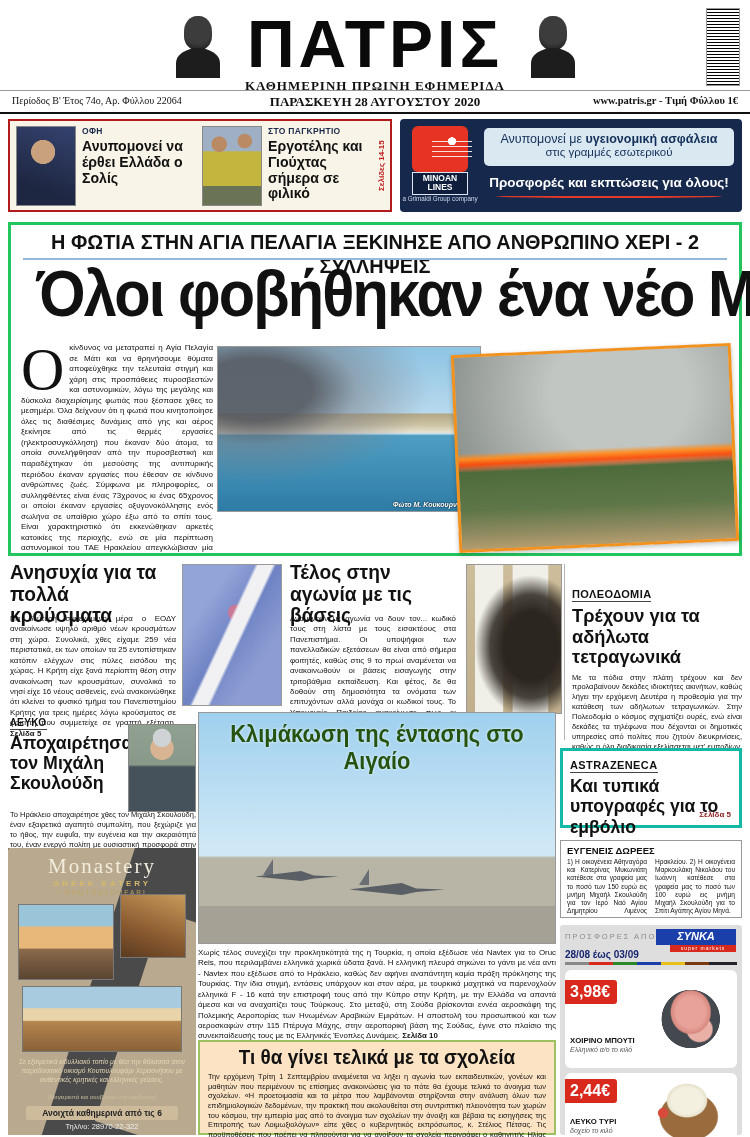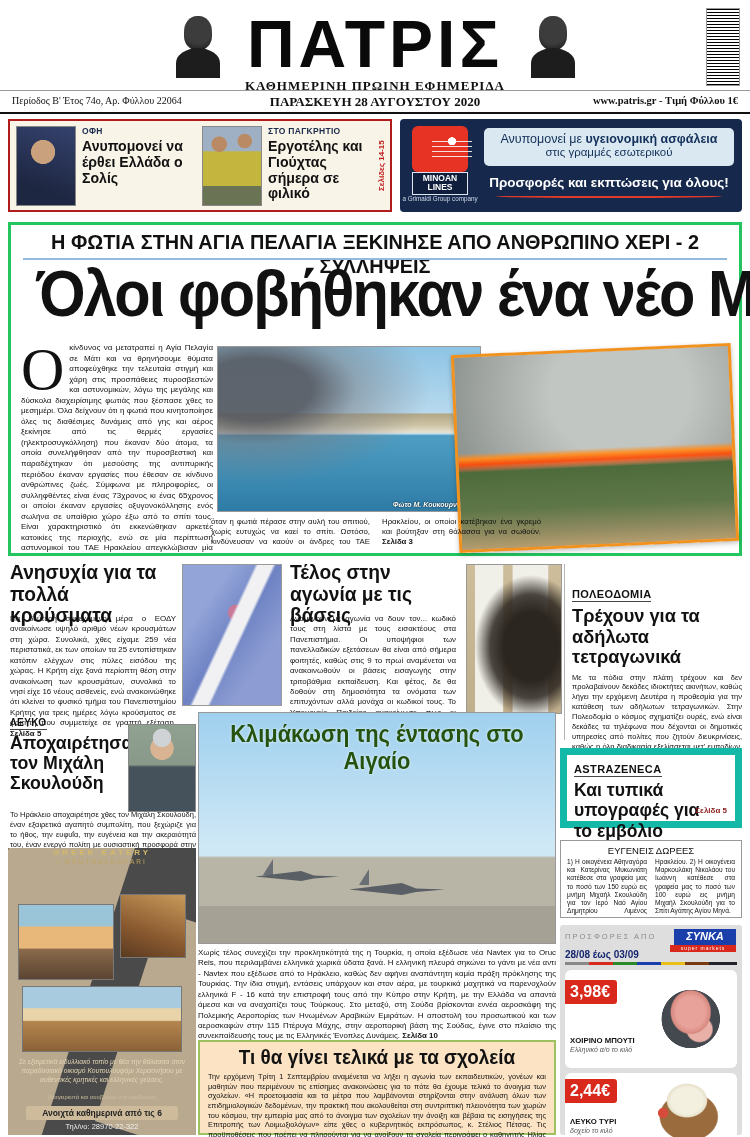--- a/index.html
+++ b/index.html
@@ -159,36 +159,36 @@
       linear-gradient(180deg, transparent 10%, #8f8668 11% 60%, #7d7558 60% 92%, transparent 92%);
     }
   .aegean-body { left:198px; top:948px; width:358px; height:88px; }
   .aegean-body .story-body { font-size:7.9px; }
 
   .schools { left:198px; top:1040px; width:358px; height:95px; border:2px solid #9dc060;
     background:#fbe3c4; padding:4px 8px; }
   .schools-head { text-align:center; font-size:19.5px; font-weight:800; transform:scaleX(.97); }
   .schools-body { font-size:7.4px; line-height:1.3; text-align:justify; margin-top:3px; }
 
-  .astra { left:560px; top:748px; width:182px; height:80px; border:7px solid #14b8a6;
+  .astra { left:560px; top:748px; width:182px; height:80px; border:3px solid #14b8a6;
     padding:4px 7px; background:#fff; }
   .astra-head { font-size:18.5px; font-weight:800; line-height:1.1; transform:scaleX(.95);
     transform-origin:left; margin-top:3px; }
   .astra-ref { position:absolute; right:8px; bottom:6px; font-size:8px; font-weight:800; color:#8b1a1a; }
 
   .donations { left:560px; top:840px; width:182px; height:78px; border:1px solid #999;
     padding:4px 6px; background:#fff; overflow:hidden; }
-  .don-title { text-align:center; font-size:9.5px; font-weight:400; margin-bottom:2px; }
+  .don-title { text-align:left; font-size:9.5px; font-weight:700; margin-bottom:2px; }
   .don-cols { column-count:2; column-gap:8px; font-size:6.6px; line-height:1.25; text-align:justify; }
 
   
   .synka { left:560px; top:925px; width:182px; height:210px; background:#dedede; border-radius:3px;
     padding:4px 5px; }
   .sy-header { color:#8a8a8a; font-size:7.5px; letter-spacing:2px; padding-top:3px; }
-  .sy-logo { position:absolute; right:6px; top:4px; width:62px; height:16px; background:#1a3faa;
+  .sy-logo { position:absolute; right:6px; top:4px; width:80px; height:16px; background:#1a3faa;
     color:#fff; font-weight:900; font-style:italic; font-size:11px; text-align:center; line-height:15px; }
   .sy-logo-sub { position:absolute; right:6px; top:20px; width:66px; height:7px; background:#d9291c;
     color:#fff; font-size:5px; text-align:center; line-height:7px; letter-spacing:1px; }
   .sy-dates { font-size:10px; font-weight:800; color:#14246e; margin-top:8px; }
   .sy-stripe { height:3px; margin-top:2px;
     background:linear-gradient(90deg,#888 0 14%,#d9291c 14% 28%,#2a8a2a 28% 42%,#1a3faa 42% 56%,#e8c018 56% 70%,#7a3a10 70% 84%,#22222a 84% 100%); }
   .sy-card { position:relative; background:#fff; border-radius:6px; margin-top:5px; overflow:hidden; }
   .sy-card1 { height:98px; } .sy-card2 { height:72px; }
   .sy-price { position:absolute; left:0; top:10px; background:#d9291c; color:#fff; font-weight:700;
     font-size:16px; padding:3px 7px 3px 5px; border-radius:0 3px 3px 0; }
@@ -284,24 +284,20 @@
   <div class="lead-kicker">Η ΦΩΤΙΑ ΣΤΗΝ ΑΓΙΑ ΠΕΛΑΓΙΑ ΞΕΚΙΝΗΣΕ ΑΠΟ ΑΝΘΡΩΠΙΝΟ ΧΕΡΙ - 2 ΣΥΛΛΗΨΕΙΣ</div>
   <div class="lead-kicker-line"></div>
   <div class="lead-head">Όλοι φοβήθηκαν ένα νέο Μάτι</div>
   <div class="lead-body">
     <span class="dropcap">Ο</span><span>κίνδυνος να μετατραπεί η Αγία Πελαγία σε Μάτι και να θρηνήσουμε θύματα αποφεύχθηκε την τελευταία στιγμή και χάρη στις προσπάθειες πυροσβεστών και αστυνομικών, λόγω της μεγάλης και δύσκολα διαχειρίσιμης φωτιάς που ξέσπασε χθες το μεσημέρι. Όλα δείχνουν ότι η φωτιά που κινητοποίησε όλες τις διαθέσιμες δυνάμεις από γης και αέρος ξεκίνησε από τις θερμές εργασίες (ηλεκτροσυγκόλληση) που έκαναν δύο άτομα, τα οποία συνελήφθησαν από την πυροσβεστική και παραδέχτηκαν ότι μεσούσης της αντιπυρικής περιόδου έκαναν εργασίες που έθεσαν σε κίνδυνο ανθρώπινες ζωές. Σύμφωνα με πληροφορίες, οι συλληφθέντες είναι ένας 73χρονος κι ένας 65χρονος οι οποίοι έκαναν εργασίες οξυγονοκόλλησης ενός σωλήνα σε υπαίθριο χώρο έξω από το σπίτι τους. Είναι χαρακτηριστικό ότι εκκενώθηκαν αρκετές κατοικίες της περιοχής, ενώ σε μία περίπτωση αστυνομικοί του ΤΑΕ Ηρακλείου απεγκλώβισαν μία πενταμελή οικογένεια - ένας μέλος της οποίας με κινητικά προβλήματα-</span>
   </div>
   <div class="beach-photo">
     <div class="photo-credit">Φώτο Μ. Κουκουρντάκης</div>
   </div>
   <div class="fire-photo"></div>
-  <div class="lead-caption">
-    <span>όταν η φωτιά πέρασε στην αυλή του σπιτιού, χωρίς ευτυχώς να καεί το σπίτι. Ωστόσο, κινδύνευσαν να καούν οι άνδρες του ΤΑΕ Ηρακλείου, οι οποίοι κατέβηκαν ένα γκρεμό και βούτηξαν στη θάλασσα για να σωθούν.</span>
-    <span class="pageref">Σελίδα 3</span>
-  </div>
 </div>
 
 <div class="abs mid1">
   <div class="story-head mid-head2">Ανησυχία για τα πολλά κρούσματα</div>
   <div class="mid-photo"></div>
   <div class="mid-body story-body" style="top:52px;">
     <span>Για δεύτερη συνεχόμενη μέρα ο ΕΟΔΥ ανακοίνωσε υψηλό αριθμό νέων κρουσμάτων στη χώρα. Συνολικά, χθες είχαμε 259 νέα περιστατικά, εκ των οποίων τα 25 εντοπίστηκαν κατόπιν ελέγχων στις πύλες εισόδου της χώρας. Η Κρήτη είχε ξανά περίοπτη θέση στην ανακοίνωση των κρουσμάτων, συνολικά το νησί είχε 16 νέους ασθενείς, ενώ ανακοινώθηκε ότι κλείνει το φυσικό τμήμα του Πανεπιστημίου Κρήτης για τρεις ημέρες λόγω κρούσματος σε φοιτητή που συμμετείχε σε γραπτή εξέταση.</span>
     <span class="pageref">Σελίδα 5</span>
   </div>
 </div>
@@ -331,20 +327,21 @@
   <div class="story-head fun-head">Αποχαιρέτησαν τον Μιχάλη Σκουλούδη</div>
   <div class="fun-photo"></div>
   <div class="fun-body story-body" style="font-size:7.5px;">
     <span>Το Ηράκλειο αποχαιρέτησε χθες τον Μιχάλη Σκουλούδη, έναν εξαιρετικά αγαπητό συμπολίτη, που ξεχώριζε για το ήθος, την ευφυΐα, την ευγένεια και την ακεραιότητά του, έναν ενεργό πολίτη με ουσιαστική προσφορά στην πόλη.</span>
     <span class="pageref">Σελίδα 6</span>
   </div>
 </div>
 
 <div class="abs mona">
   <div class="mona-inner">
+    <div class="mona-title">Monastery</div>
     <div class="mona-sub">GREEK EATERY</div>
     <div class="mona-loc">• KOUTOULOUFARI</div>
     <div class="mona-ph mona-ph1"></div>
     <div class="mona-ph mona-ph2"></div>
     <div class="mona-ph mona-ph3"></div>
     <div class="mona-desc">Σε εξαιρετικά ειδυλλιακό τοπίο με θέα την θάλασσα στον παραδοσιακό οικισμό Κουτουλουφάρι Χερσονήσου με αυθεντικές κρητικές και ελληνικές γεύσεις.</div>
     <div class="mona-desc2">(Μαγειρευτά και σουβλάκια στα κάρβουνα)</div>
     <div class="mona-hours">Ανοιχτά καθημερινά από τις 6</div>
     <div class="mona-phone">Τηλ/νο: 28970-22-322</div>
   </div>

